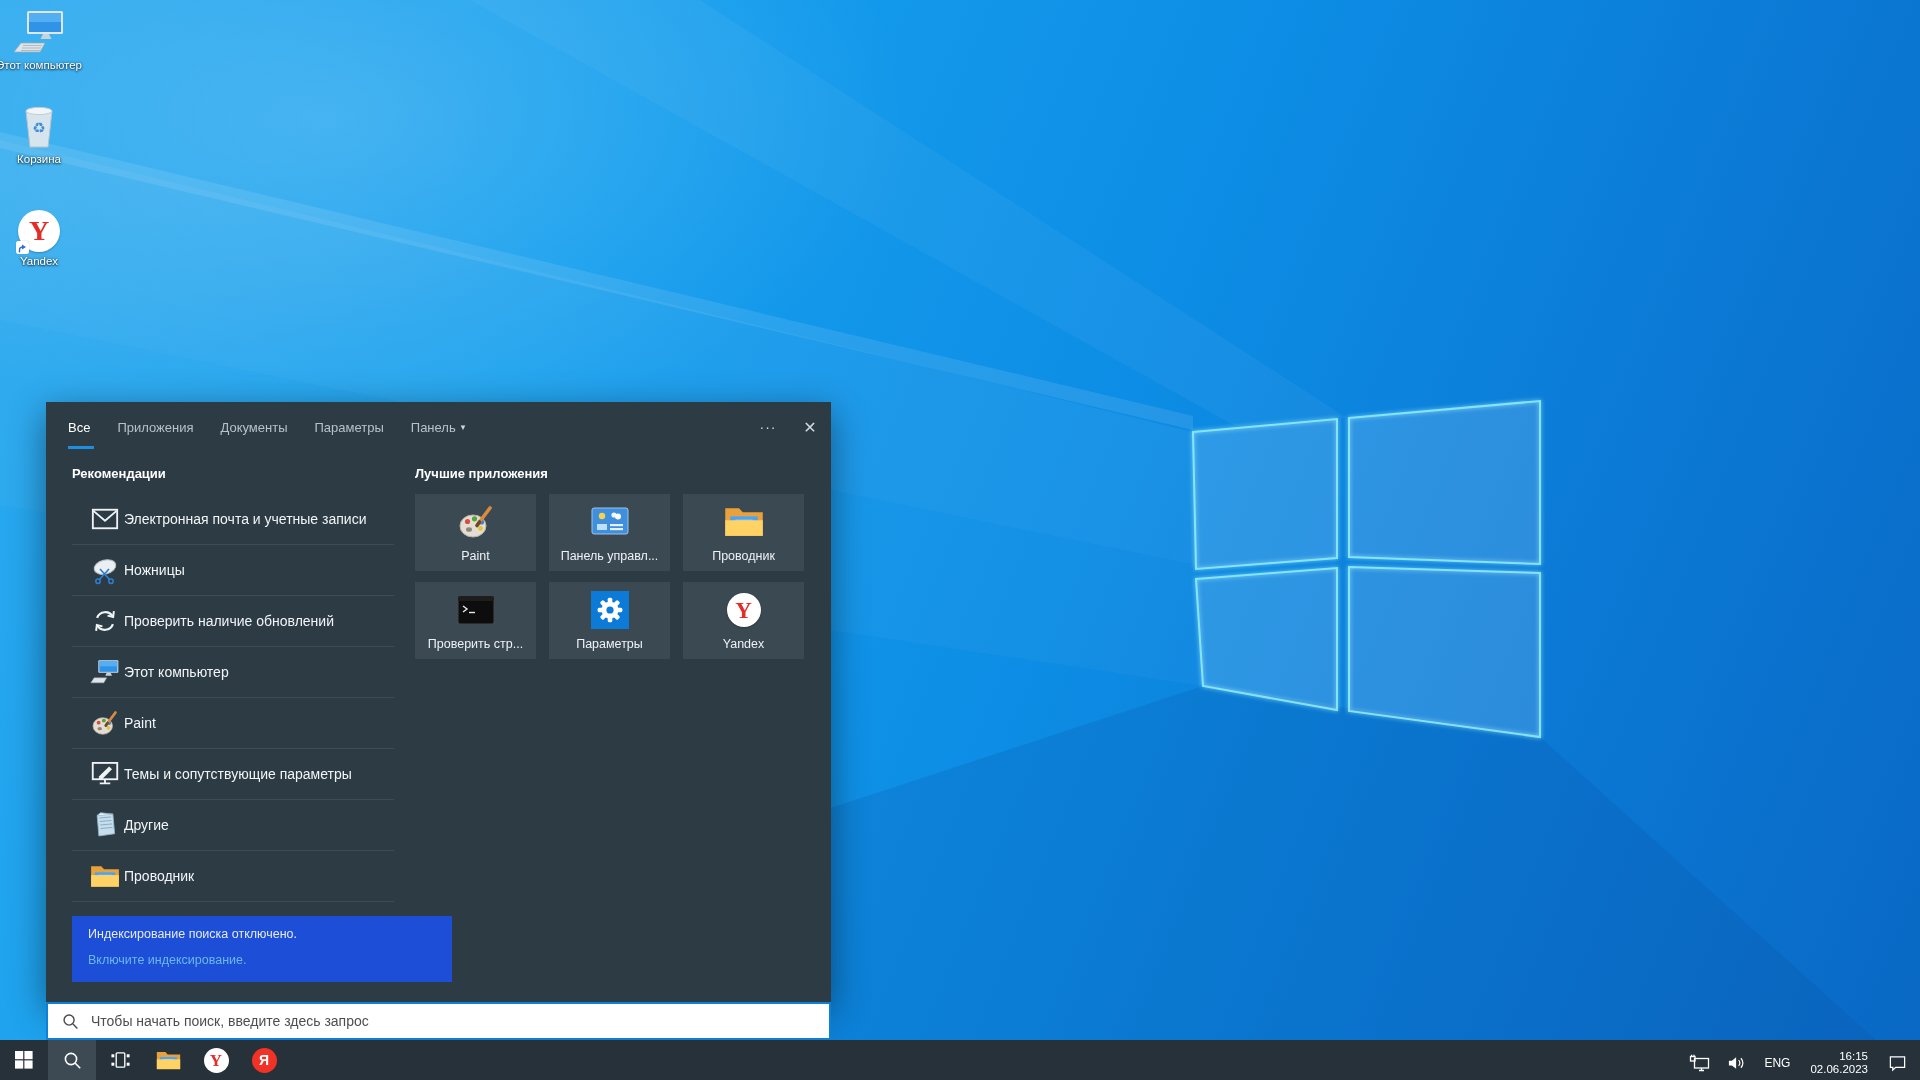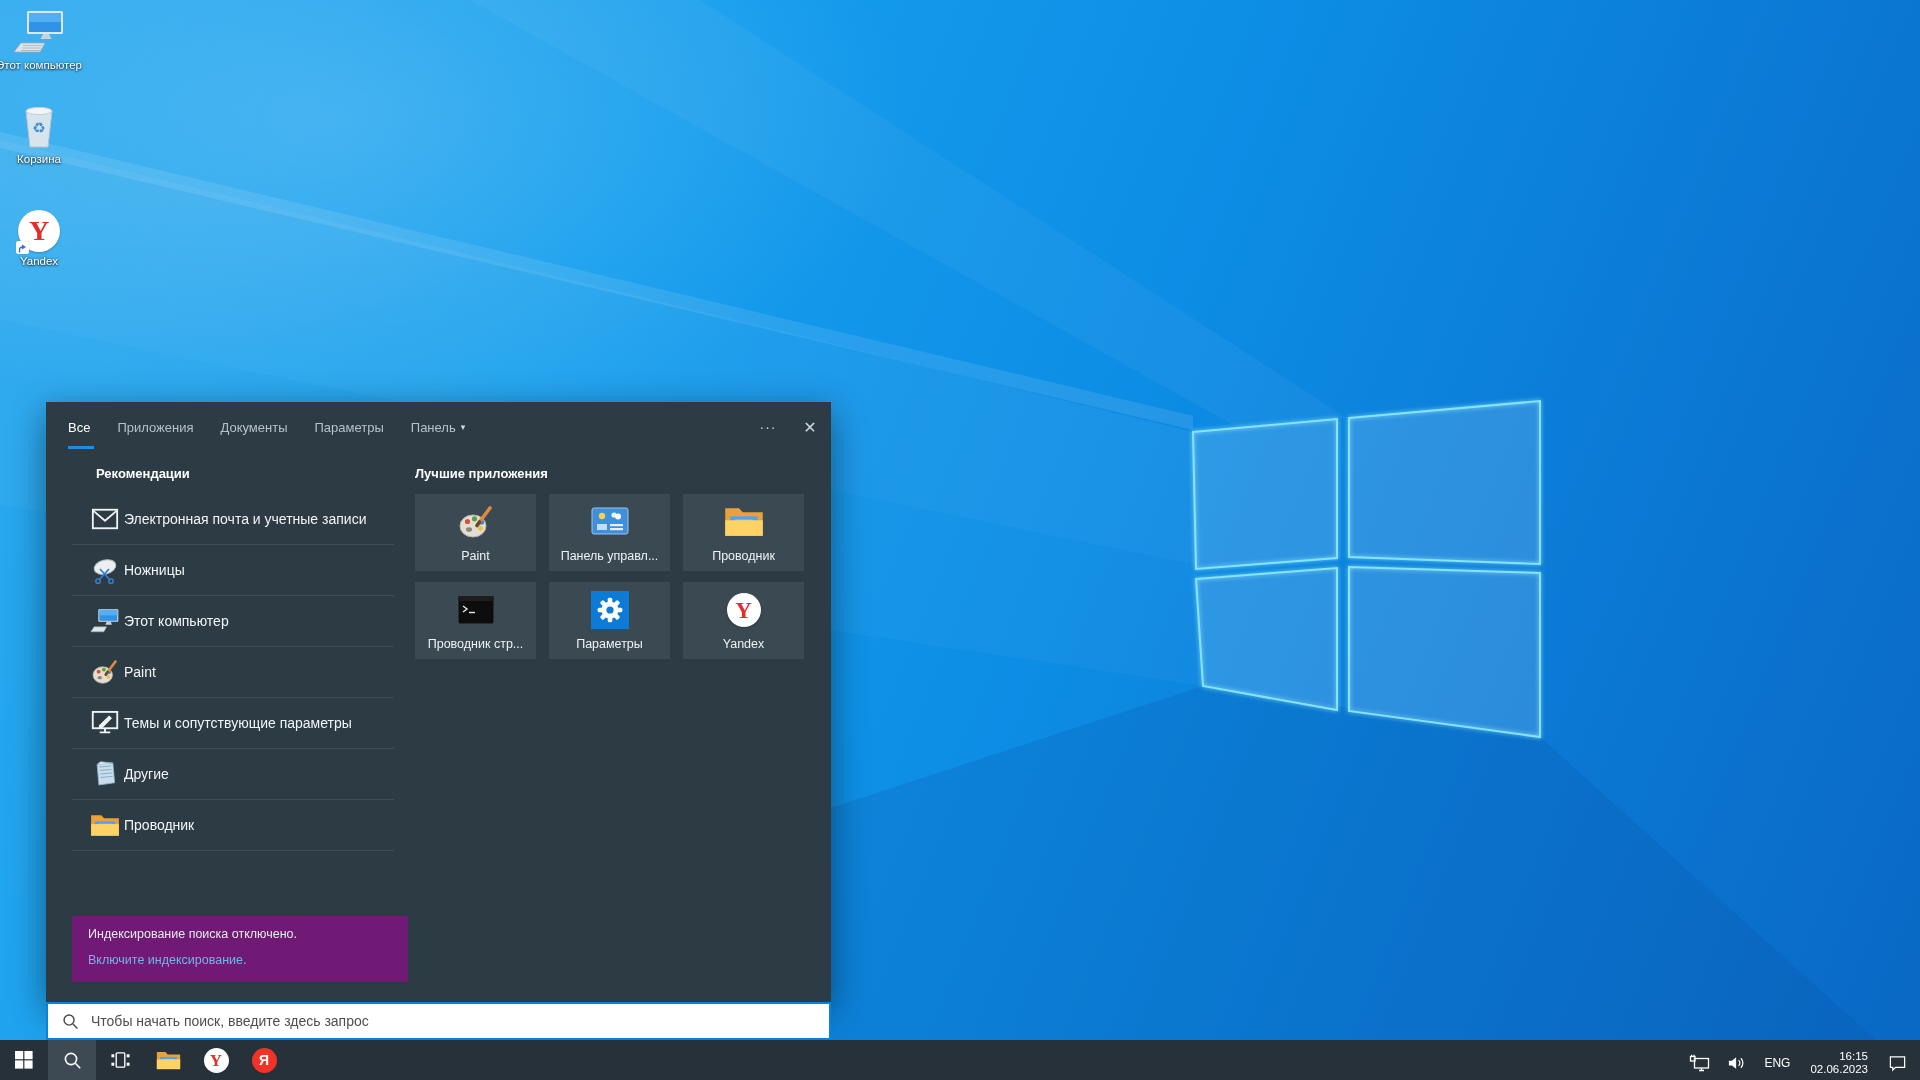--- a/index.html
+++ b/index.html
@@ -34,31 +34,31 @@
   .tab.active { color:#fff; font-weight:normal; }
   .tab.active::after { content:""; position:absolute; left:0; bottom:3px; width:26px; height:3px; background:#1e8fe0; }
   .tab .caret { font-size:9px; margin-left:5px; color:#cfd8de; }
   .win-controls { position:absolute; top:0; right:0; height:50px; display:flex; align-items:center; }
   .more-btn, .close-btn { width:42px; height:50px; display:flex; align-items:center; justify-content:center;
     color:#cfd8de; cursor:pointer; }
   .more-btn { font-size:14px; letter-spacing:1px; }
   .close-btn { font-size:16px; }
 
   .col-header { position:absolute; font-size:13px; font-weight:bold; color:#fff; }
-  .rec-header { left:26px; top:64px;margin-left:24px; }
+  .rec-header { left:26px; top:64px; }
   .apps-header { left:369px; top:64px; }
 
   .rec-list { position:absolute; left:26px; top:92px; width:322px; }
   .rec-item { height:51px; display:flex; align-items:center; padding-left:18px; gap:4px;
     border-bottom:1px solid rgba(255,255,255,.09); cursor:pointer; }
   .rec-item:last-child { border-bottom:1px solid rgba(255,255,255,.09); }
   .rec-item .ric { width:30px; height:30px; display:flex; align-items:center; justify-content:center; flex:none; }
   .rec-item .rlabel { font-size:14px; color:#f2f5f7; white-space:nowrap; }
 
-  .notice { position:absolute; left:26px; top:514px; width:336px; height:66px; background:#701a75;
+  .notice { position:absolute; left:26px; top:514px; width:380px; height:66px; background:#1d4ed8;
     padding:11px 16px; font-size:12.5px; }
   .notice .nline { color:#e6eaed; }
   .notice .nlink { color:#6cb8ec; margin-top:12px; cursor:pointer; }
 
   .tiles { position:absolute; left:369px; top:92px; width:392px; display:grid;
     grid-template-columns:repeat(3,121px); grid-auto-rows:77px; column-gap:13px; row-gap:11px; }
   .tile { background:#3b4953; position:relative; cursor:pointer; }
   .tile .tic { position:absolute; left:0; right:0; top:8px; height:40px;
     display:flex; align-items:center; justify-content:center; }
   .tile .tlabel { position:absolute; left:4px; right:4px; bottom:8px; text-align:center;
@@ -210,20 +210,31 @@
           <svg width="30" height="30" viewBox="0 0 30 30">
             <ellipse cx="15" cy="12" rx="11" ry="7" transform="rotate(-14 15 12)" fill="#eceff1" stroke="#b6bec3"></ellipse>
             <path d="M9 25 L19 14 M20 25 L10 14" stroke="#2f7fd0" stroke-width="1.7" fill="none"></path>
             <circle cx="8" cy="26.2" r="2.2" fill="none" stroke="#2f7fd0" stroke-width="1.5"></circle>
             <circle cx="21" cy="26.2" r="2.2" fill="none" stroke="#2f7fd0" stroke-width="1.5"></circle>
           </svg>
         </span>
         <span class="rlabel">Ножницы</span>
       </div>
 
+      <div class="rec-item">
+        <span class="ric">
+          <svg width="28" height="28" viewBox="0 0 24 24" fill="none" stroke="#f0f3f5" stroke-width="1.9">
+            <path d="M5.2 9.4 A7.4 7.4 0 0 1 18.6 8.2"></path>
+            <path d="M18.8 14.6 A7.4 7.4 0 0 1 5.4 15.8"></path>
+            <path d="M19.6 3.6 L19 8.6 L14.2 7.4" stroke-width="1.7"></path>
+            <path d="M4.4 20.4 L5 15.4 L9.8 16.6" stroke-width="1.7"></path>
+          </svg>
+        </span>
+        <span class="rlabel">Проверить наличие обновлений</span>
+      </div>
 
       <div class="rec-item">
         <span class="ric">
           <svg width="30" height="26" viewBox="0 0 36 30">
             <rect x="10" y="1" width="24" height="15" rx="1" fill="#d9e2e9"></rect>
             <rect x="11.2" y="2.2" width="21.6" height="12.6" fill="#2f93e8"></rect>
             <rect x="11.2" y="2.2" width="21.6" height="6" fill="#54aef2"></rect>
             <path d="M20 16 l-1.6 3.4 h8 l-1.6-3.4 z" fill="#c7d2da"></path>
             <path d="M5 22 h15 l-3.4 6 H1 z" fill="#dde4ea" stroke="#9fabb4" stroke-width="0.6"></path>
           </svg>
@@ -334,21 +345,21 @@
 
       <div class="tile">
         <div class="tic">
           <svg width="38" height="30" viewBox="0 0 38 30">
             <rect x="1" y="1" width="36" height="28" rx="2" fill="#0d0d0d" stroke="#4a4a4a"></rect>
             <rect x="1" y="1" width="36" height="5" rx="2" fill="#1d1d1d"></rect>
             <path d="M6 11 L10 14 L6 17" stroke="#e8e8e8" stroke-width="1.4" fill="none"></path>
             <path d="M12 17.5 H18" stroke="#e8e8e8" stroke-width="1.4"></path>
           </svg>
         </div>
-        <div class="tlabel">Проводник стр...</div>
+        <div class="tlabel">Проверить стр...</div>
       </div>
 
       <div class="tile">
         <div class="tic">
           <svg width="38" height="38" viewBox="0 0 40 40">
             <rect width="40" height="40" fill="#0c7bd8"></rect>
             <g fill="#ffffff">
               <rect x="17.6" y="7" width="4.8" height="26" rx="1.6"></rect>
               <rect x="17.6" y="7" width="4.8" height="26" rx="1.6" transform="rotate(45 20 20)"></rect>
               <rect x="17.6" y="7" width="4.8" height="26" rx="1.6" transform="rotate(90 20 20)"></rect>

